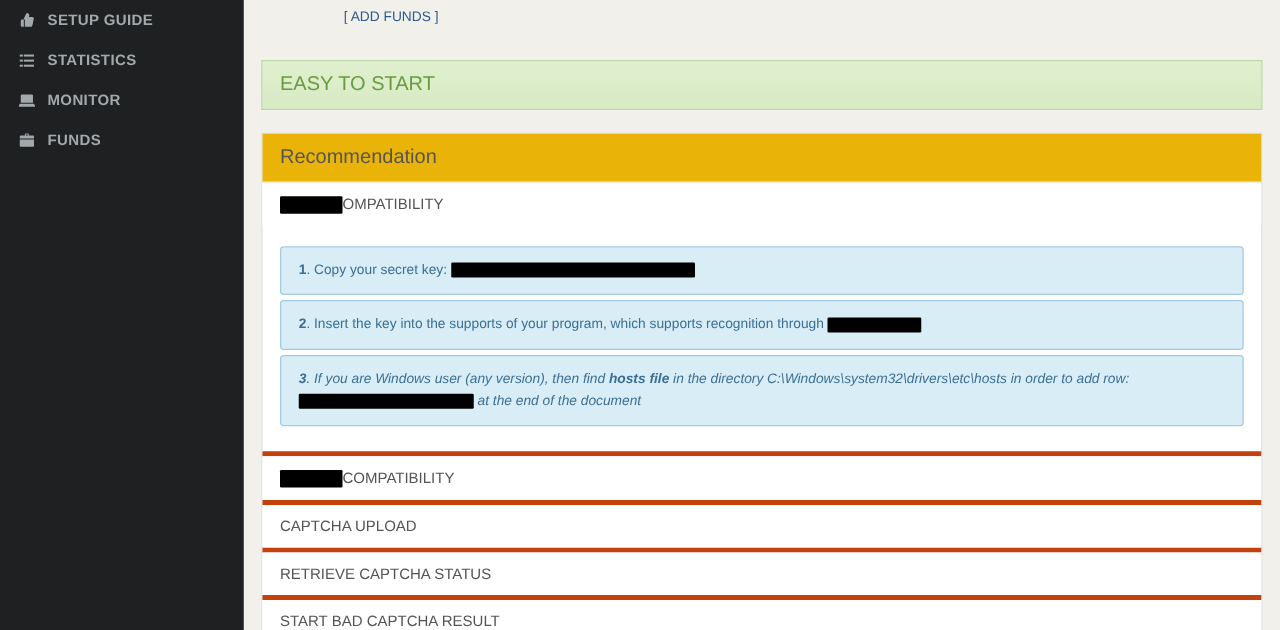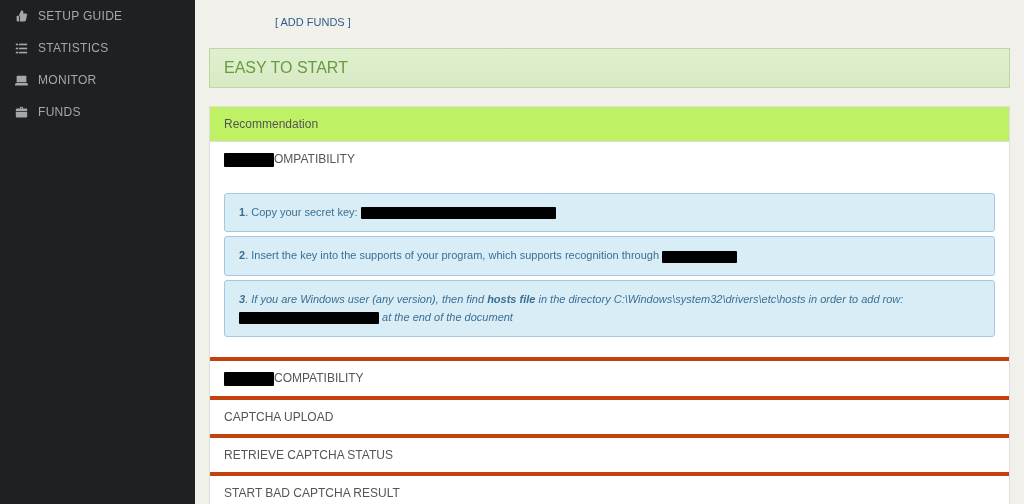--- a/index.html
+++ b/index.html
@@ -1,27 +1,27 @@
 <!DOCTYPE html>
 <html><head>
 <meta charset="utf-8">
 <style>
   *{margin:0;padding:0;box-sizing:border-box;}
   html,body{height:100%;}
   body{font-family:"Helvetica Neue",Helvetica,Arial,sans-serif;font-size:13px;color:#555;background:#f2f0eb;}
   .page{display:flex;min-height:504px;width:1024px;position:relative;overflow:hidden;}
   .sidebar{width:195px;background:#1e2022;flex:0 0 195px;}
-  .nav-item{display:flex;align-items:center;gap:10px;padding:0 14px;height:32px;color:#a3a8ab;font-size:12px;letter-spacing:.3px;cursor:pointer;}
+  .nav-item{display:flex;align-items:center;gap:10px;padding:0 14px;height:32px;color:#a3a8ab;font-size:12px;letter-spacing:.3px;cursor:pointer;font-weight:bold;}
   .nav-item .ico{width:14px;display:flex;justify-content:center;align-items:center;color:#a3a8ab;}
   .main{flex:1;padding:0 14px 20px 14px;position:relative;min-width:0;}
-  .topbar{height:28px;display:flex;align-items:flex-end;}
+  .topbar{height:28px;display:flex;align-items:center;}
   .addfunds{color:#2e5b8f;font-size:11px;margin-left:66px;}
   .banner{margin-top:20px;border:1px solid #bcd7a7;background:linear-gradient(#e0f0cf,#d6eac3);color:#6b9a3f;padding:10px 14px;font-size:16px;}
   .panel{margin-top:18px;border:1px solid #ddd;background:#fff;}
-  .phead{background:#bef264;border-bottom:1px solid #ddd;padding:10px 14px;font-size:12px;color:#555;}
+  .phead{background:#eab308;border-bottom:1px solid #ddd;padding:10px 14px;font-size:16px;color:#555;}
   .accordion-item{border-bottom:4px solid #c2410c;}
   .accordion-item:last-child{border-bottom:none;}
   .acc-head{padding:10px 14px;font-size:12px;color:#555;cursor:pointer;background:#fff;}
   .acc-body{padding:16px 14px 20px;}
   .tip{border:1px solid #a5c9e3;background:#d9edf7;color:#3a6f94;border-radius:3px;padding:10px 14px;font-size:11px;margin-bottom:4px;line-height:1.6;}
   .tip:last-child{margin-bottom:0;font-style:italic;}
   .tip .num{font-weight:bold;}
   .redact{display:inline-block;background:#000;height:12px;vertical-align:middle;border-radius:1px;}
   .redact.r1{width:50px;}
   .redact.r2{width:195px;}

